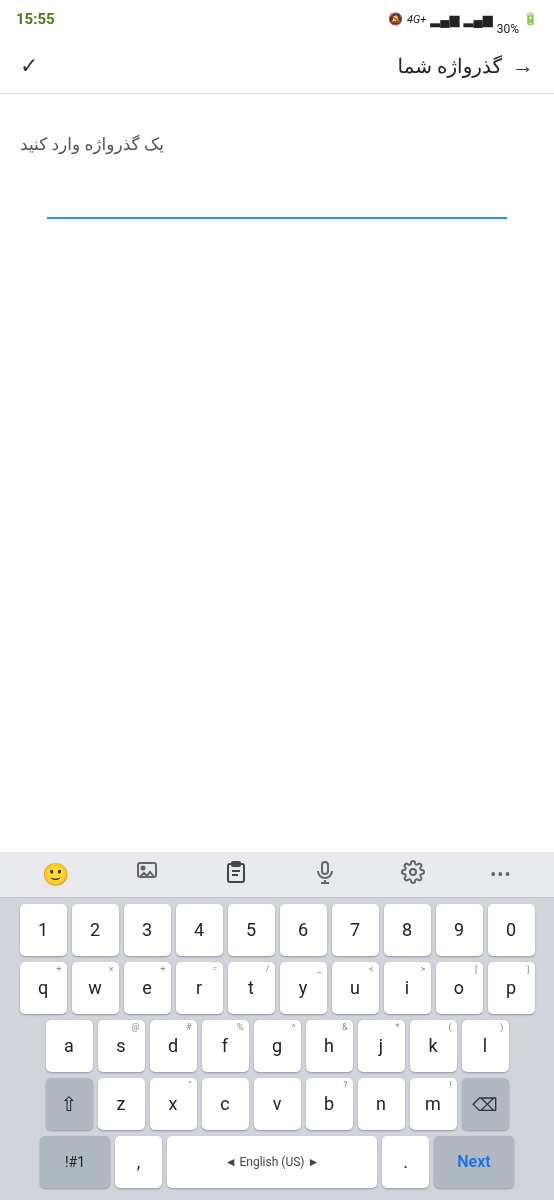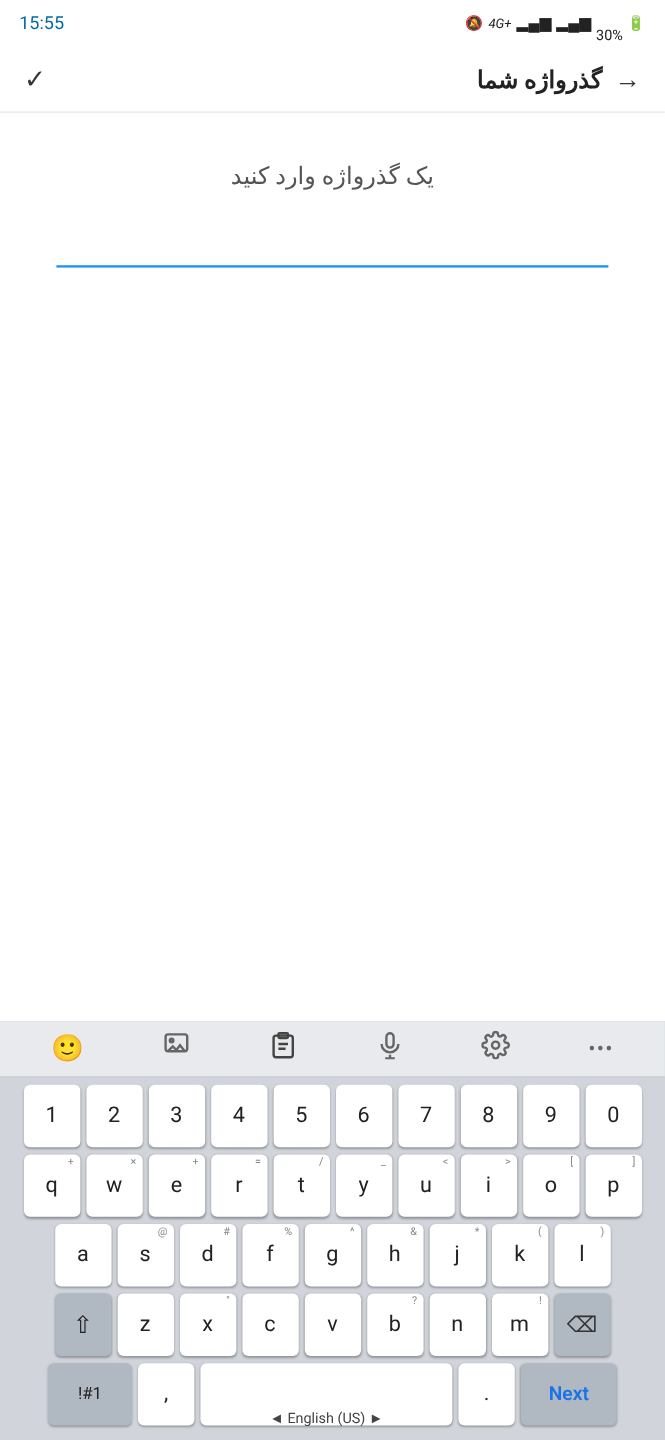--- a/index.html
+++ b/index.html
@@ -16,22 +16,22 @@
     .status-bar {
       display: flex;
       justify-content: space-between;
       align-items: center;
       padding: 6px 16px;
       background: #fff;
       height: 38px;
     }
     .status-time {
       font-size: 15px;
-      font-weight: 400;
-      color: #0369a1;
+      font-weight: 700;
+      color: #4d7c0f;
     }
     .status-icons {
       display: flex;
       align-items: center;
       gap: 4px;
       font-size: 12px;
       color: #222;
     }
 
     
@@ -50,37 +50,37 @@
       cursor: pointer;
     }
     .top-bar-right {
       display: flex;
       align-items: center;
       gap: 10px;
     }
     .top-bar-title {
       font-size: 20px;
       color: #222;
-      font-weight: 700;
+      font-weight: 400;
       direction: rtl;
     }
     .top-bar-arrow {
       font-size: 22px;
       color: #333;
     }
 
     
     .content-area {
       background: #fff;
       padding: 40px 20px 20px;
       min-height: 420px;
     }
     .content-label {
-      text-align: center;
-      font-size: 20px;
+      text-align: left;
+      font-size: 17px;
       color: #555;
       margin-bottom: 30px;
       direction: rtl;
     }
     .text-input-wrapper {
       width: 100%;
       max-width: 460px;
       margin: 0 auto;
     }
     .text-input {
@@ -195,21 +195,20 @@
     .key-comma {
       width: 47px;
       height: 52px;
     }
     .key-space {
       flex: 1;
       height: 52px;
       max-width: 210px;
       font-size: 13px;
       color: #444;
-      justify-content: flex-end;
     }
     .key-period {
       width: 47px;
       height: 52px;
     }
     .key-next {
       background: #b0b8c1;
       width: 80px;
       height: 52px;
       justify-content: center;

